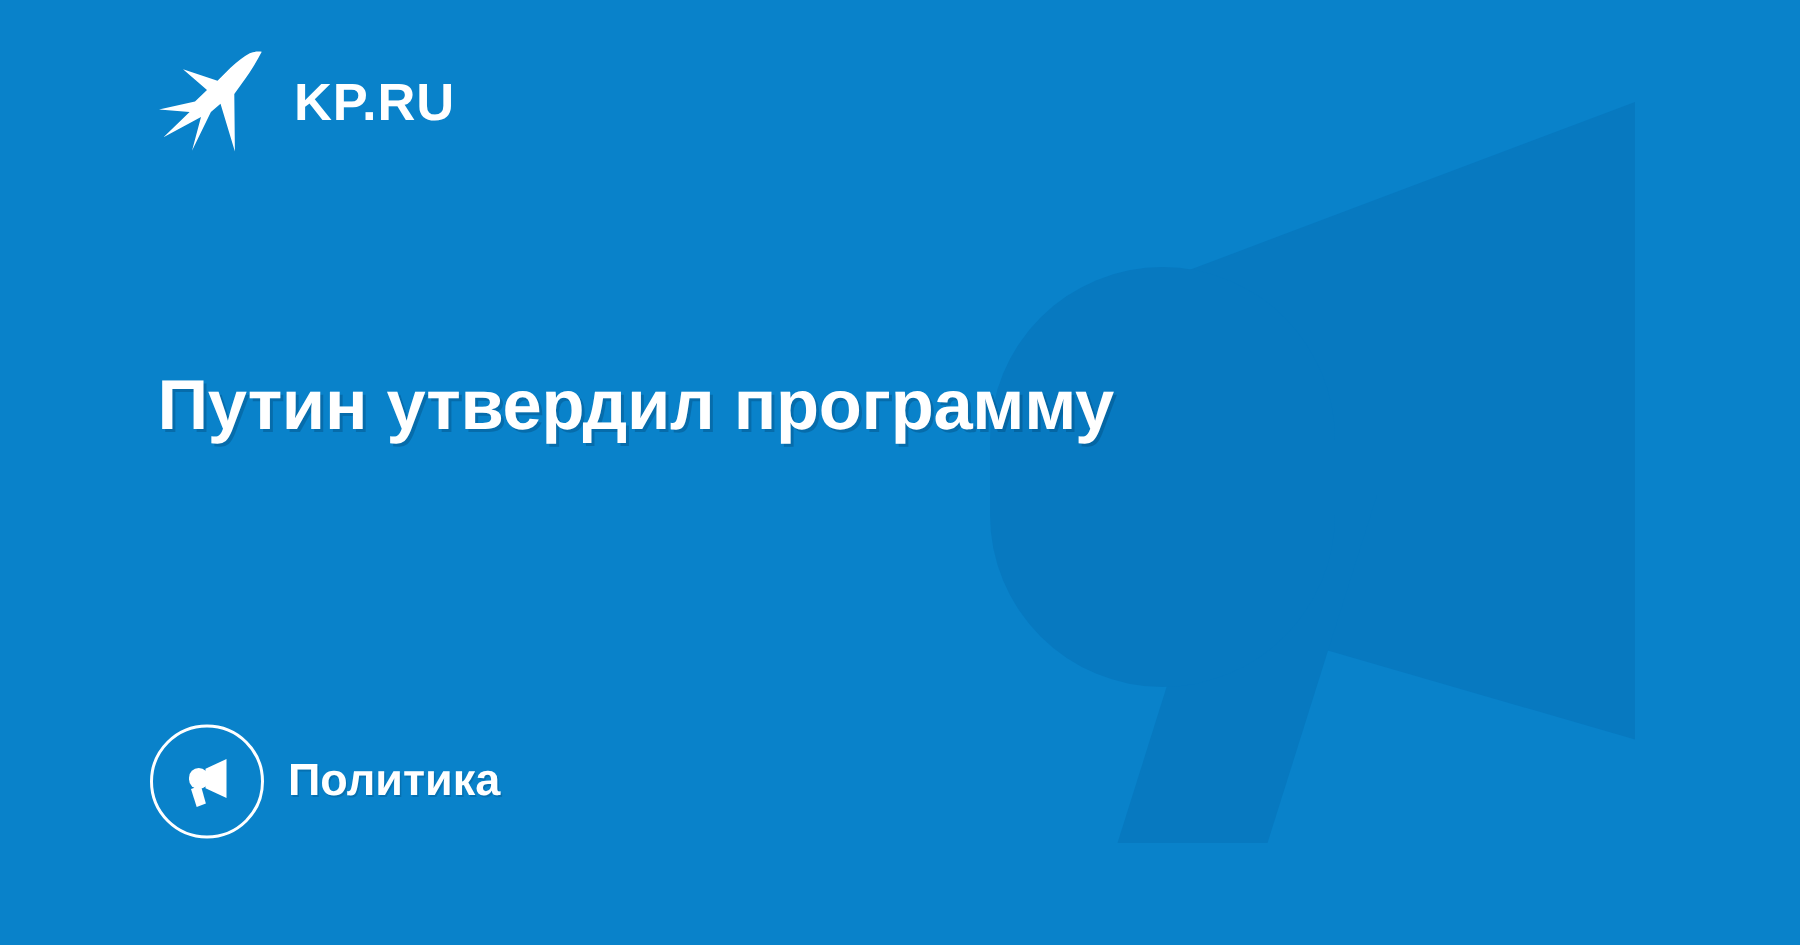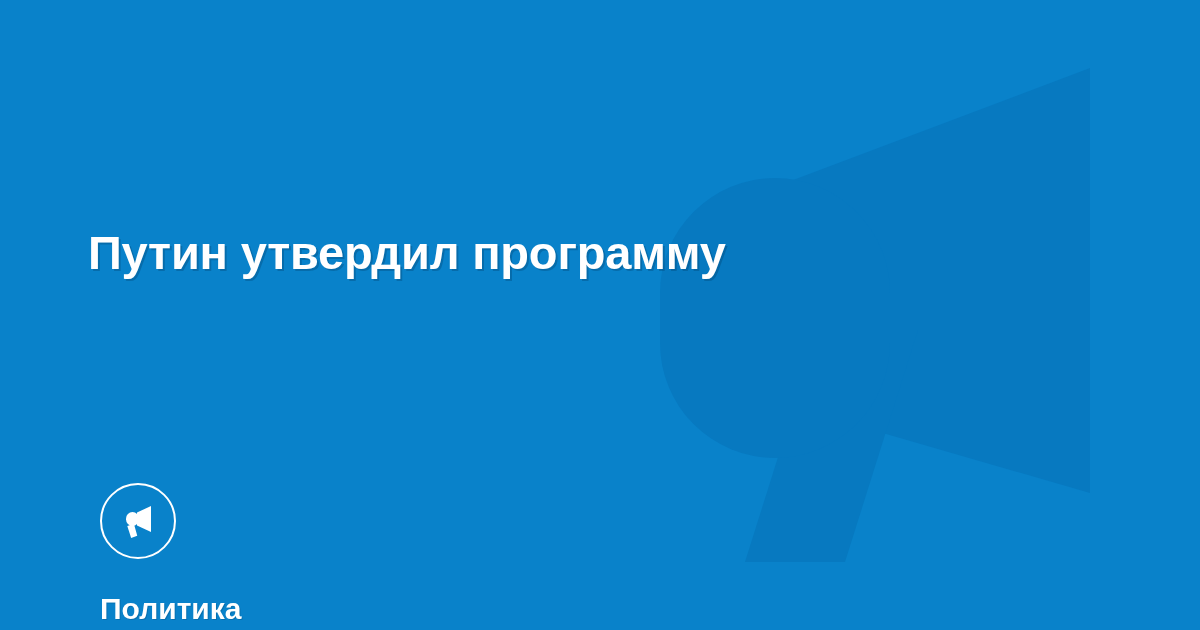--- a/index.html
+++ b/index.html
@@ -56,43 +56,42 @@
     line-height: 1;
     white-space: nowrap;
   }
 
   
   .headline {
     position: absolute;
     left: 88px;
     top: 222px;
     width: 840px;
-    margin: 0;
+    margin: 17px;
     color: #ffffff;
     font-size: 47px;
     font-weight: bold;
     line-height: 61px;
     letter-spacing: -0.2px;
     text-shadow: 2px 2px 0 rgba(0, 58, 99, 0.30);
   }
   .headline-line {
     display: block;
     white-space: nowrap;
   }
 
   
   .category {
     position: absolute;
     left: 100px;
     top: 483px;
     display: flex;
-    align-items: flex-start;
-    gap: 35px;
+    align-items: center;
+    gap: 16px;
     height: 76px;
-    flex-direction: column;
   }
   .category-badge {
     width: 76px;
     height: 76px;
     border-radius: 50%;
     border: 2px solid #ffffff;
     box-sizing: border-box;
     display: flex;
     align-items: center;
     justify-content: center;
@@ -119,20 +118,28 @@
     <g fill="#0779c0">
 
       <polygon points="1090,68 1090,493 700,380 700,215"></polygon>
 
       <polygon points="818,330 918,330 845,562 745,562"></polygon>
 
       <rect x="660" y="178" width="230" height="280" rx="115" ry="115"></rect>
     </g>
   </svg>
 
+  <div class="brand">
+    <svg class="brand-logo" viewBox="0 0 74 70" xmlns="http://www.w3.org/2000/svg" aria-hidden="true">
+      <g fill="#ffffff">
+        <path d="M62.5 2.5 C58.5 4.6 54.0 8.0 49.5 12.4 L41.0 20.8 L18.0 13.2 L34.0 27.0 L26.0 34.6 L2.0 40.0 L22.4 41.6 L5.0 58.5 L30.0 45.0 L24.0 67.5 L36.6 41.6 L43.0 36.2 L52.6 68.0 L52.2 29.6 L57.6 22.2 C62.4 15.6 66.6 9.0 70.5 1.5 C67.8 1.2 65.1 1.5 62.5 2.5 Z"></path>
+      </g>
+    </svg>
+    <span class="brand-name">KP.RU</span>
+  </div>
 
   <h1 class="headline">
     <span class="headline-line">Путин утвердил программу</span>
   </h1>
 
   <div class="category">
     <span class="category-badge">
       <svg width="40" height="40" viewBox="0 0 40 40" xmlns="http://www.w3.org/2000/svg" aria-hidden="true">
         <g fill="#ffffff">
           <polygon points="33,5 33,31 19,24.5 19,11.5"></polygon>

